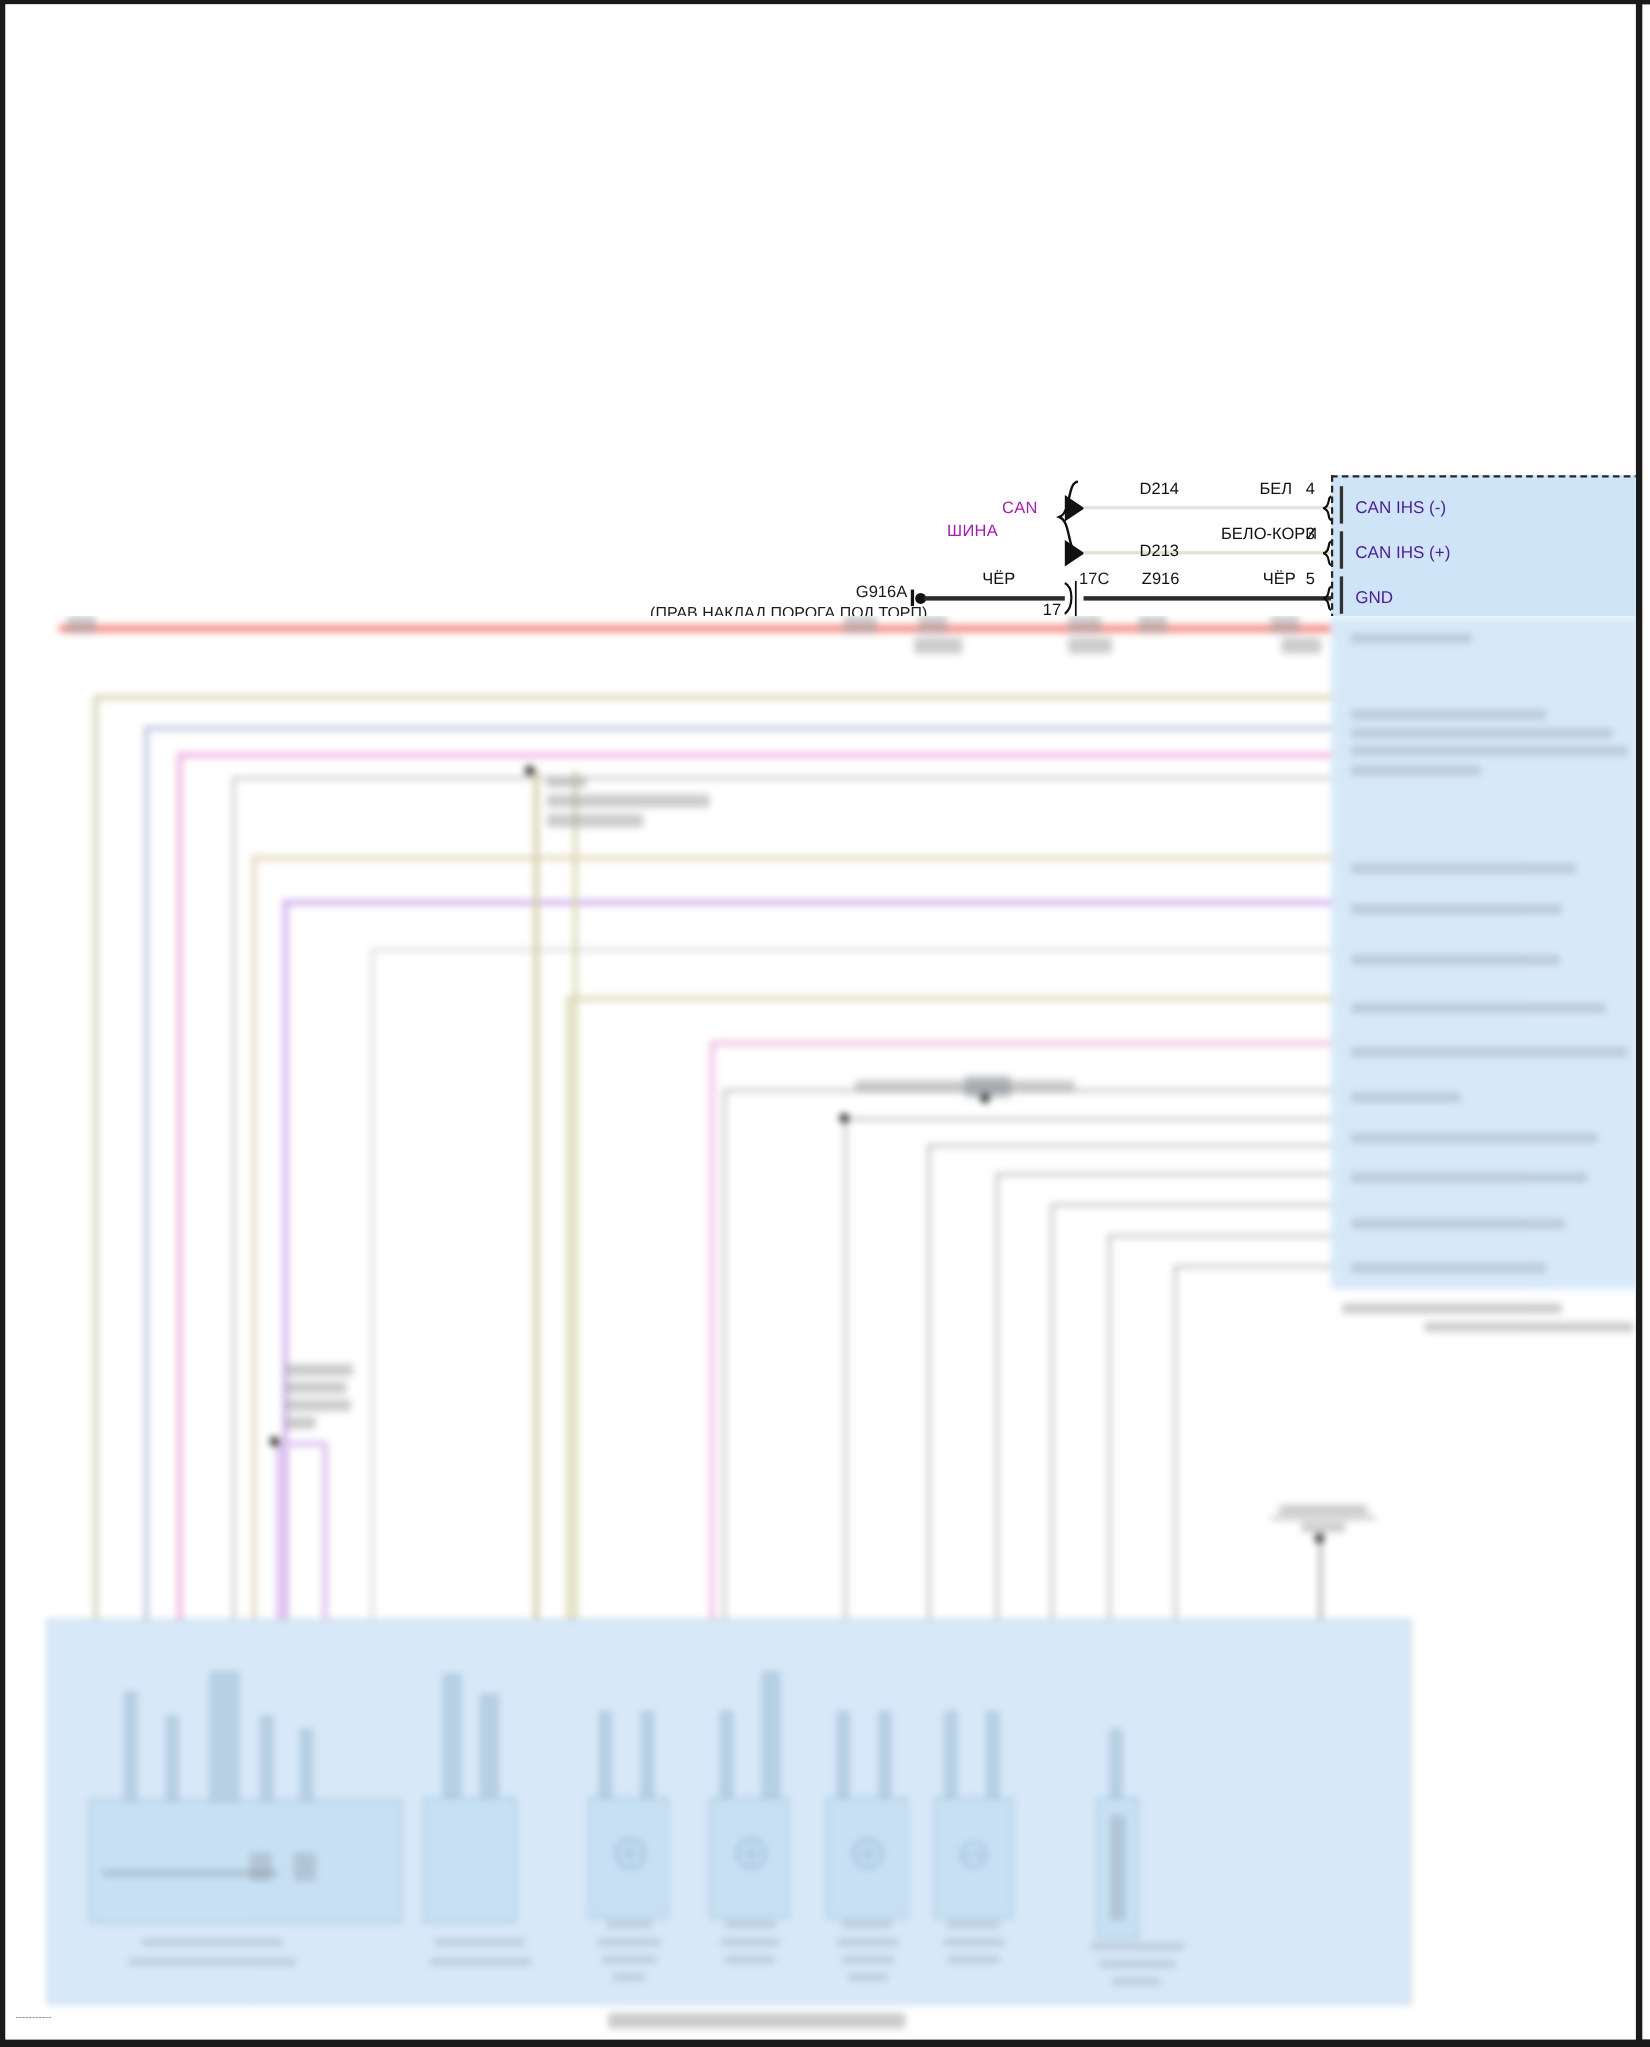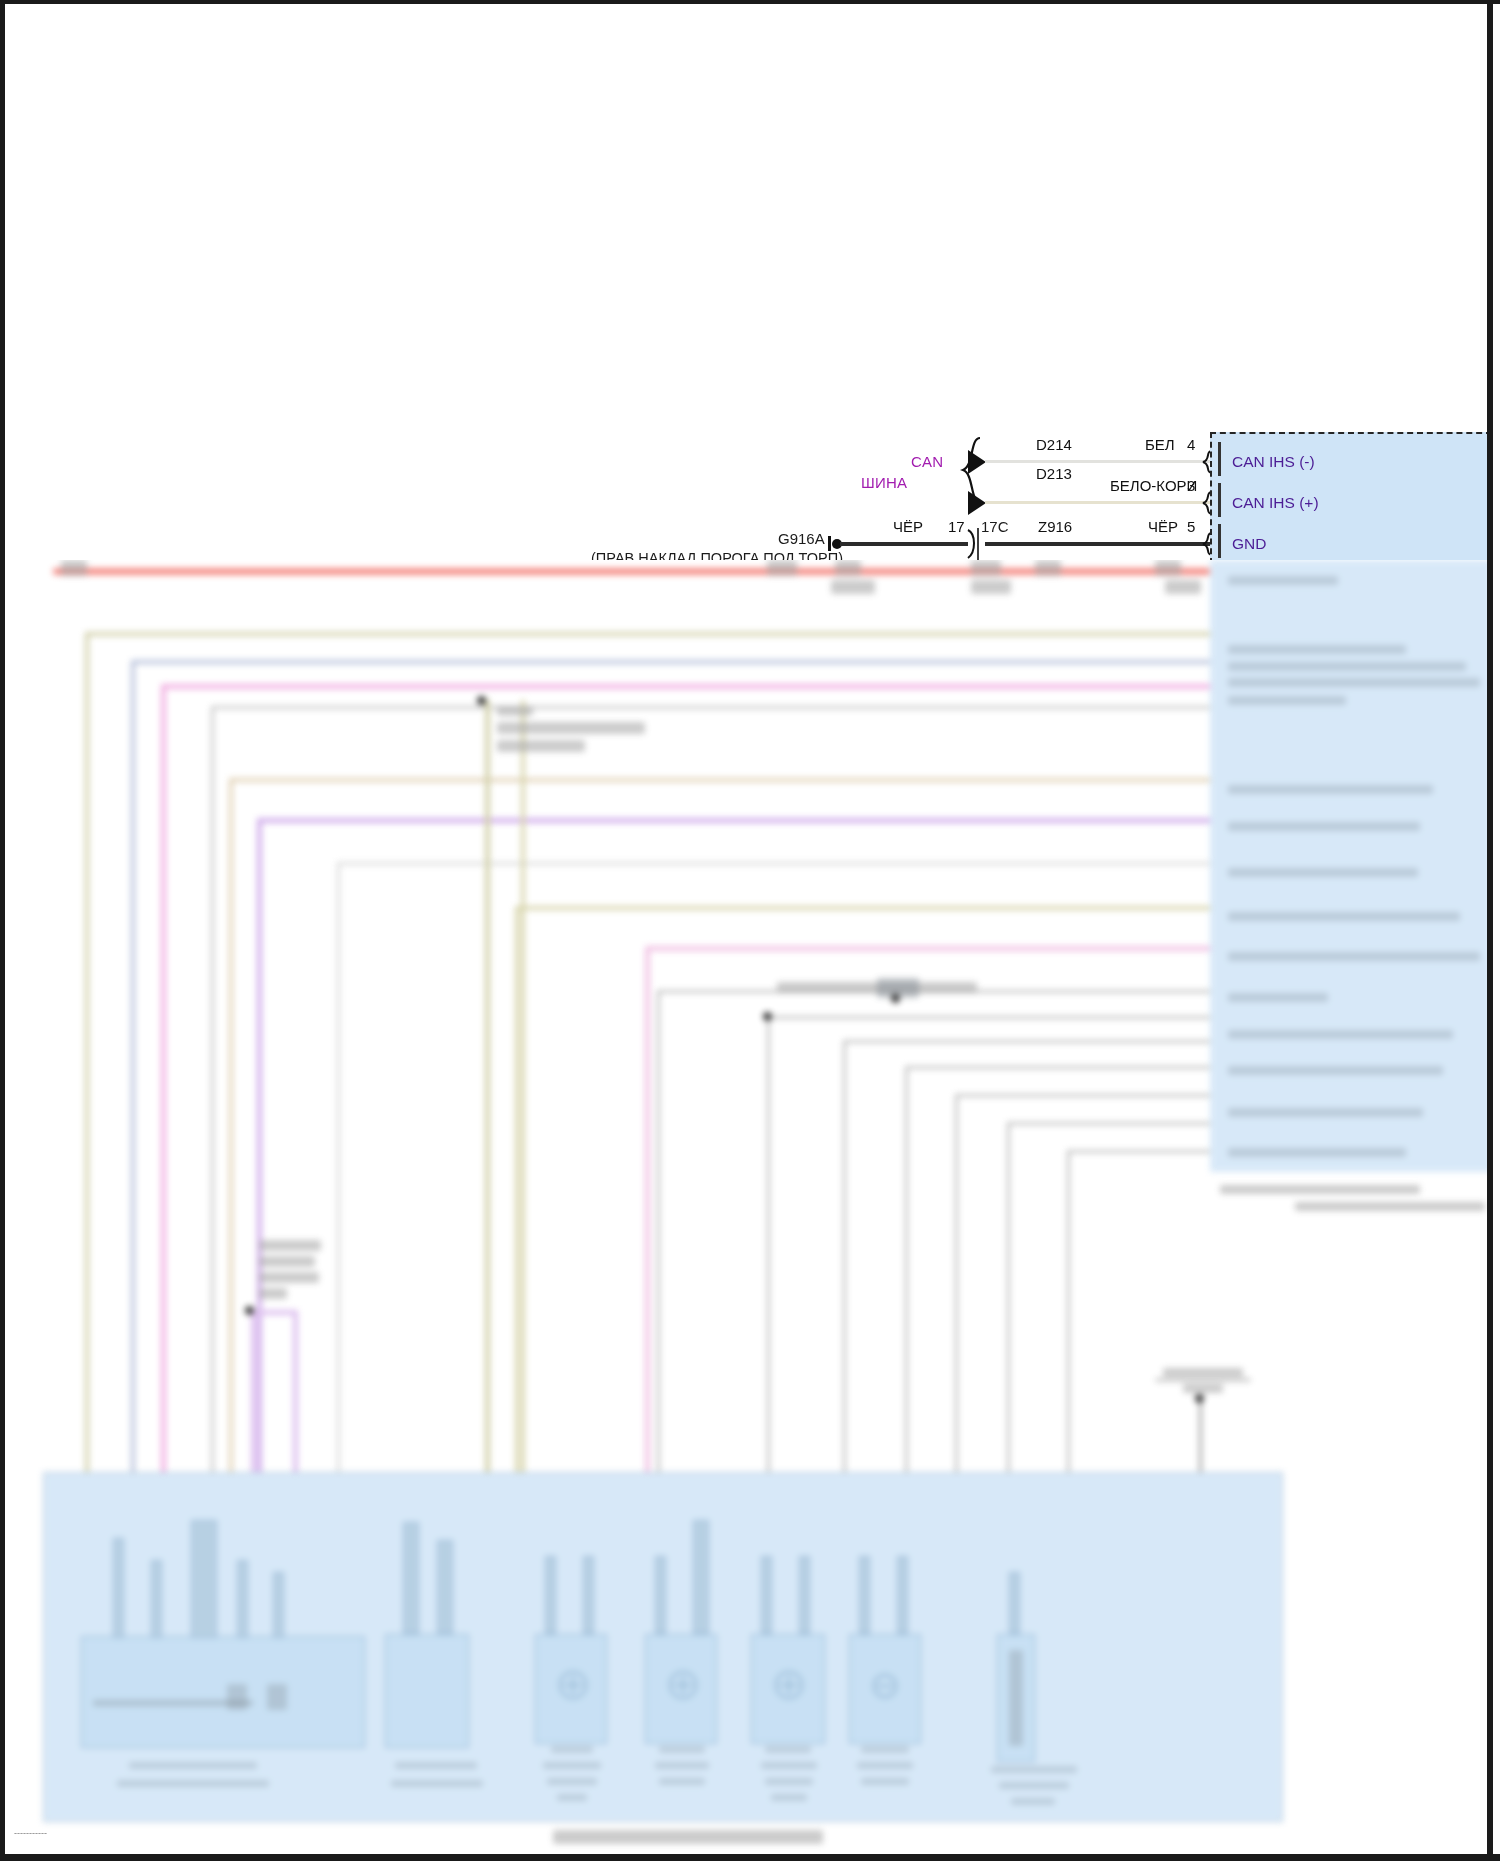--- a/index.html
+++ b/index.html
@@ -94,36 +94,36 @@
     <div class="colorname" style="left:1140px;top:432px;">БЕЛ</div>
     <div class="pinno" style="left:1182px;top:432px;">4</div>
     <svg class="brace" style="left:1196px;top:446px;" width="14" height="24">
       <path d="M11 1 C4 1 10 10 2 12 C10 14 4 23 11 23" fill="none" stroke="#111" stroke-width="2"></path>
     </svg>
 
     <div class="arrowhead" style="left:963px;top:487px;border-right-color:#111;
          border-right-width:18px;border-top-width:12px;border-bottom-width:12px;
          transform:rotate(180deg);"></div>
     <div class="wire hw" style="left:980px;top:497px;width:228px;background:#e6e2cf;height:3.4px;"></div>
-    <div class="wirecode" style="left:1031px;top:461px;">D213</div>
+    <div class="wirecode" style="left:1031px;top:488px;">D213</div>
     <div class="colorname" style="left:1105px;top:473px;">БЕЛО-КОРИ</div>
     <div class="pinno" style="left:1182px;top:473px;">3</div>
     <svg class="brace" style="left:1196px;top:487px;" width="14" height="24">
       <path d="M11 1 C4 1 10 10 2 12 C10 14 4 23 11 23" fill="none" stroke="#111" stroke-width="2"></path>
     </svg>
 
     <div class="lbl" style="left:773px;top:526px;font-size:15px;">G916A</div>
     <div class="lbl" style="left:586px;top:546px;font-size:14.5px;">(ПРАВ НАКЛАД ПОРОГА ПОД ТОРП)</div>
 
     <div class="wire vw" style="left:823px;top:532px;width:2.5px;height:15px;background:#111;"></div>
     <div class="dot" style="left:827px;top:535px;width:10px;height:10px;"></div>
 
     <div class="wire hw" style="left:835px;top:538px;width:128px;background:#2b2b2b;height:4px;"></div>
     <div class="colorname" style="left:888px;top:514px;">ЧЁР</div>
-    <div class="pinno" style="left:943px;top:514px;">17</div>
+    <div class="pinno" style="left:943px;top:542px;">17</div>
 
     <svg class="brace" style="left:960px;top:524px;" width="22" height="32">
       <path d="M3 2 C11 6 11 24 3 30" fill="none" stroke="#111" stroke-width="2"></path>
       <path d="M13 0 L13 42" stroke="#111" stroke-width="1.6"></path>
     </svg>
     <div class="lbl" style="left:976px;top:514px;font-size:15px;">17C</div>
 
     <div class="wire hw" style="left:980px;top:538px;width:228px;background:#2b2b2b;height:4px;"></div>
     <div class="wirecode" style="left:1033px;top:514px;">Z916</div>
     <div class="colorname" style="left:1143px;top:514px;">ЧЁР</div>

